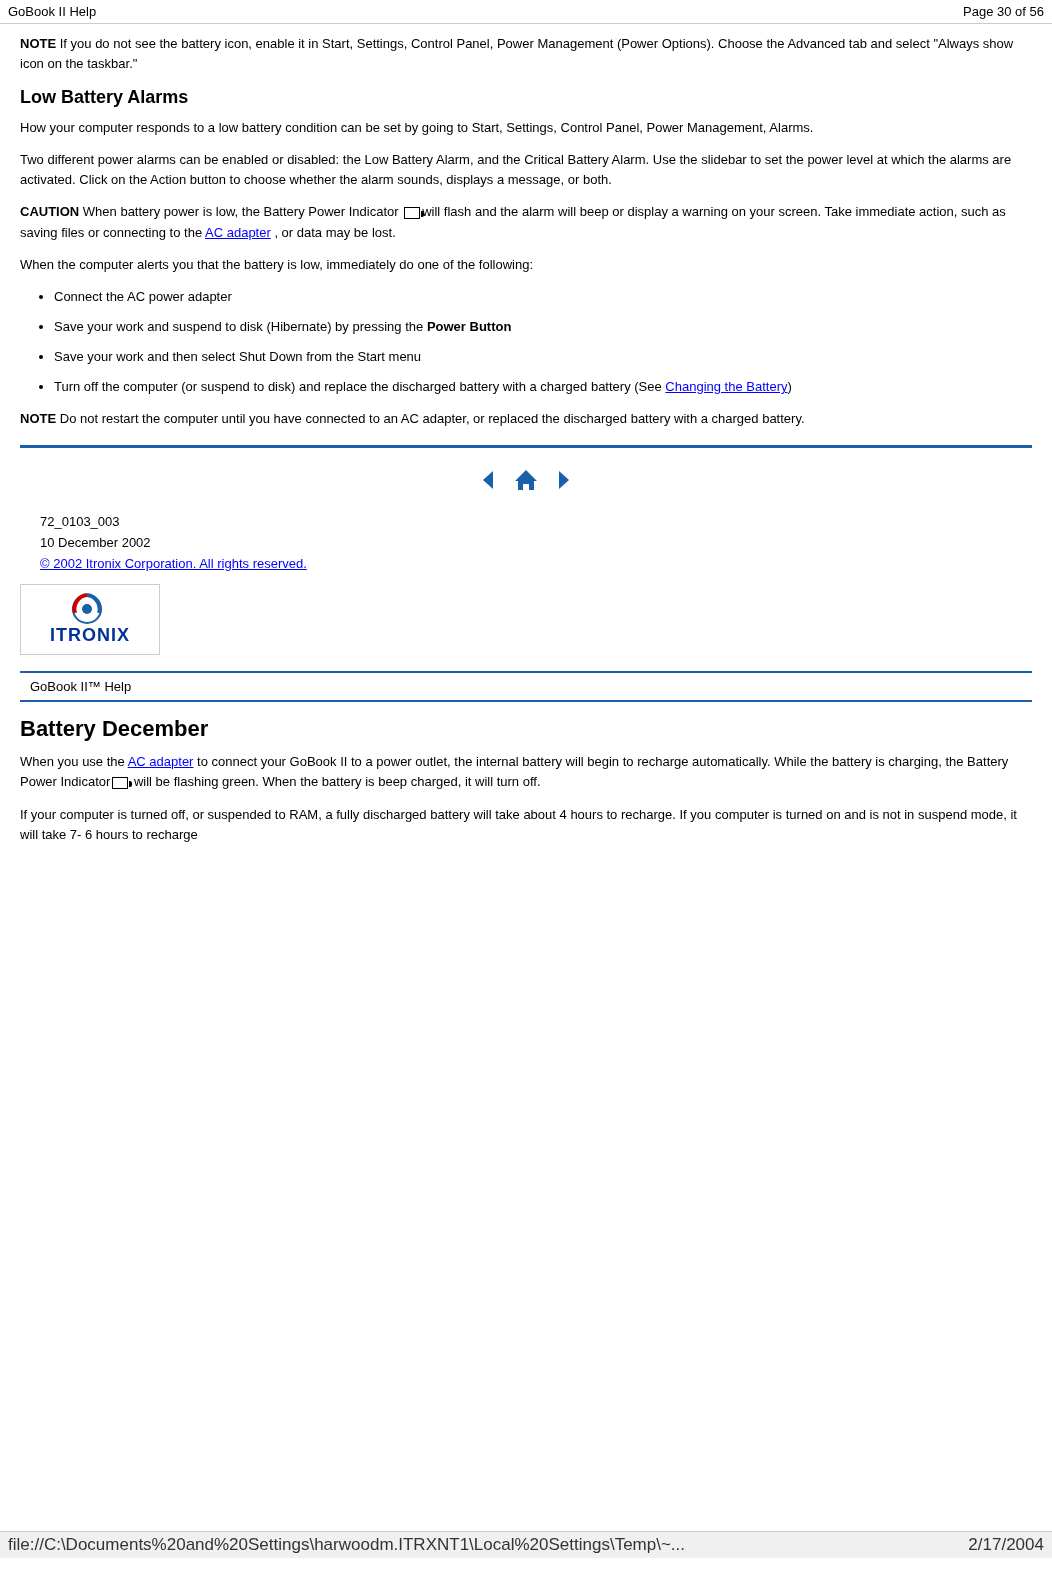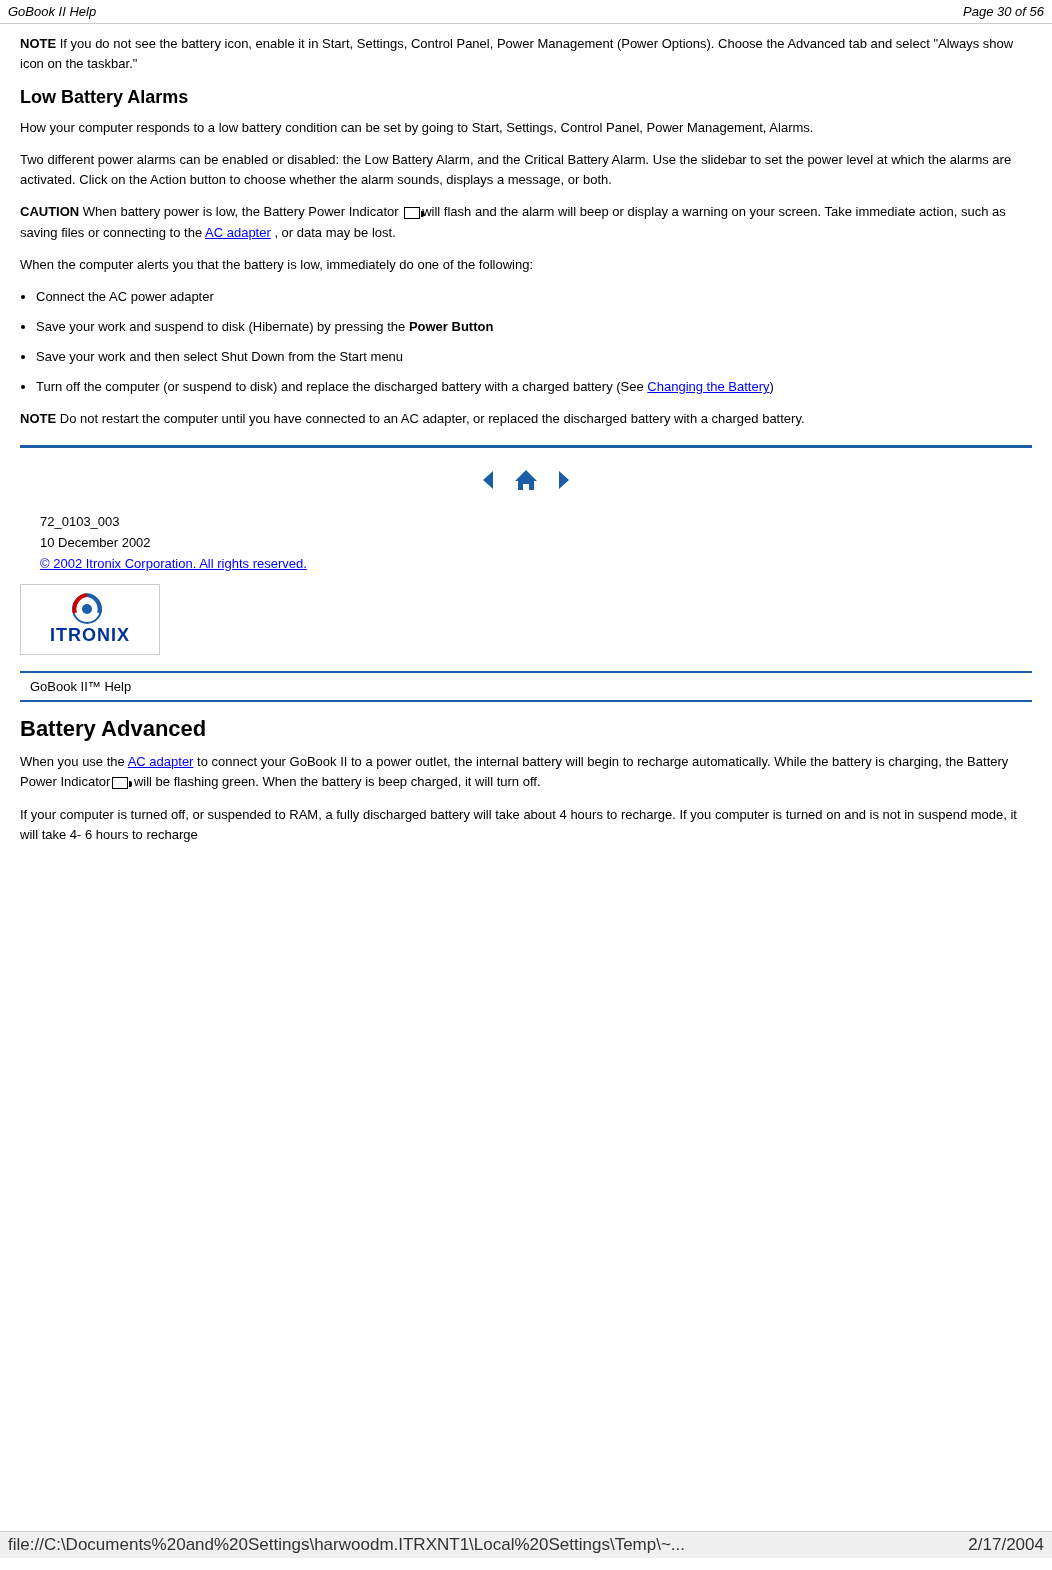--- a/index.html
+++ b/index.html
@@ -9,21 +9,20 @@
       color: #000;
       background: #fff;
       width: 1052px;
     }
     .header-bar {
       display: flex;
       justify-content: space-between;
       align-items: center;
       padding: 4px 8px;
       border-bottom: 1px solid #ccc;
-      font-style: italic;
     }
     .header-title {
       font-size: 13px;
       font-weight: normal;
     }
     .header-page {
       font-size: 13px;
     }
     .content-area {
       padding: 10px 20px 10px 20px;
@@ -53,21 +52,21 @@
       margin-bottom: 12px;
     }
     .caution-label {
       font-weight: bold;
     }
     a {
       color: #00f;
       text-decoration: underline;
     }
     .bullet-list {
-      margin: 8px 0 12px 16px;
+      margin: 8px 0 12px 34px;
     }
     .bullet-list li {
       font-size: 13px;
       line-height: 1.55;
       margin-bottom: 10px;
       list-style: disc;
     }
     .bold {
       font-weight: bold;
     }
@@ -236,26 +235,26 @@
       <path d="M16,2 A14,14 0 0,0 4,20" fill="none" stroke="#cc0000" stroke-width="4"></path>
       <circle cx="16" cy="16" r="5" fill="#1a5fa8"></circle>
     </svg>
     <span class="itronix-logo-text">ITRONIX</span>
   </div>
 
   <div class="gobook-bar">
     <span>GoBook II™ Help</span>
   </div>
 
-  <h1 class="main-title">Battery Advanced</h1>
+  <h1 class="main-title">Battery December</h1>
 
   <p class="para">
     <span>When you use the </span><a href="#">AC adapter</a><span> to connect your GoBook II to a power outlet, the internal battery will begin to recharge automatically. While the battery is charging, the Battery Power Indicator</span><span class="battery-indicator-icon"></span><span>  will be flashing green. When the battery is beep charged, it will turn off.</span>
   </p>
 
-  <p class="para">If your computer is turned off, or suspended to RAM, a fully discharged battery will take about 4 hours to recharge.  If you computer is turned on and is not in suspend mode, it will take 4- 6 hours to recharge</p>
+  <p class="para">If your computer is turned off, or suspended to RAM, a fully discharged battery will take about 4 hours to recharge.  If you computer is turned on and is not in suspend mode, it will take 7- 6 hours to recharge</p>
 
 </div>
 
 <div class="status-bar">
   <span>file://C:\Documents%20and%20Settings\harwoodm.ITRXNT1\Local%20Settings\Temp\~...</span>
   <span>2/17/2004</span>
 </div>
 
 </body></html>

